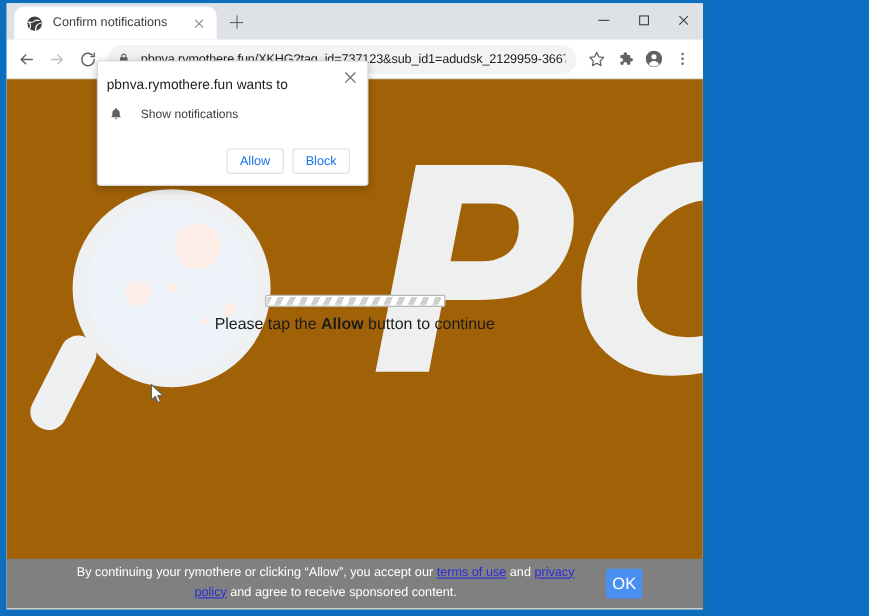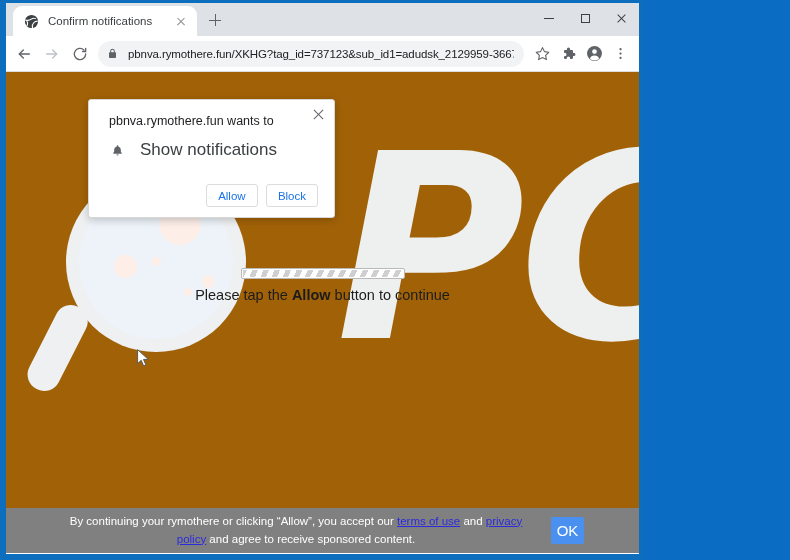--- a/index.html
+++ b/index.html
@@ -266,23 +266,22 @@
 
   
   #permission-bubble {
     position: absolute;
     left: 82px; top: 52px;
     width: 247px;
     background: #ffffff;
     border: 1px solid #d7d7d7;
     border-radius: 3px;
     box-shadow: 0 2px 9px rgba(0,0,0,.22);
-    padding: 14px 16px 10px 20px;
+    padding: 14px 16px 10px 8px;
     z-index: 50;
-    margin-top: 44px;
   }
   #bubble-close {
     position: absolute; right: 9px; top: 8px;
     width: 13px; height: 13px;
   }
   #bubble-close::before, #bubble-close::after {
     content:''; position:absolute; left:0; top:6px; width:13px; height:1.1px; background:#5f6368;
   }
   #bubble-close::before { transform: rotate(45deg); }
   #bubble-close::after  { transform: rotate(-45deg); }
@@ -291,21 +290,21 @@
     color: #202124;
     margin-bottom: 12px;
     padding-right: 14px;
   }
   #bubble-permission-row {
     display: flex; align-items: center;
     margin-bottom: 24px;
     padding-left: 2px;
   }
   #bell-icon { flex: 0 0 16px; margin-right: 13px; display:flex; align-items:center; }
-  #bubble-permission-label { font-size: 17px; color: #3c4043; }
+  #bubble-permission-label { font-size: 11px; color: #3c4043; }
   #bubble-actions {
     display: flex; justify-content: flex-end; gap: 8px;
   }
   .bubble-btn {
     min-width: 52px; height: 23px;
     border: 1px solid #dadce0;
     background: #ffffff;
     border-radius: 3px;
     color: #1a73e8;
     font-size: 11.5px;

